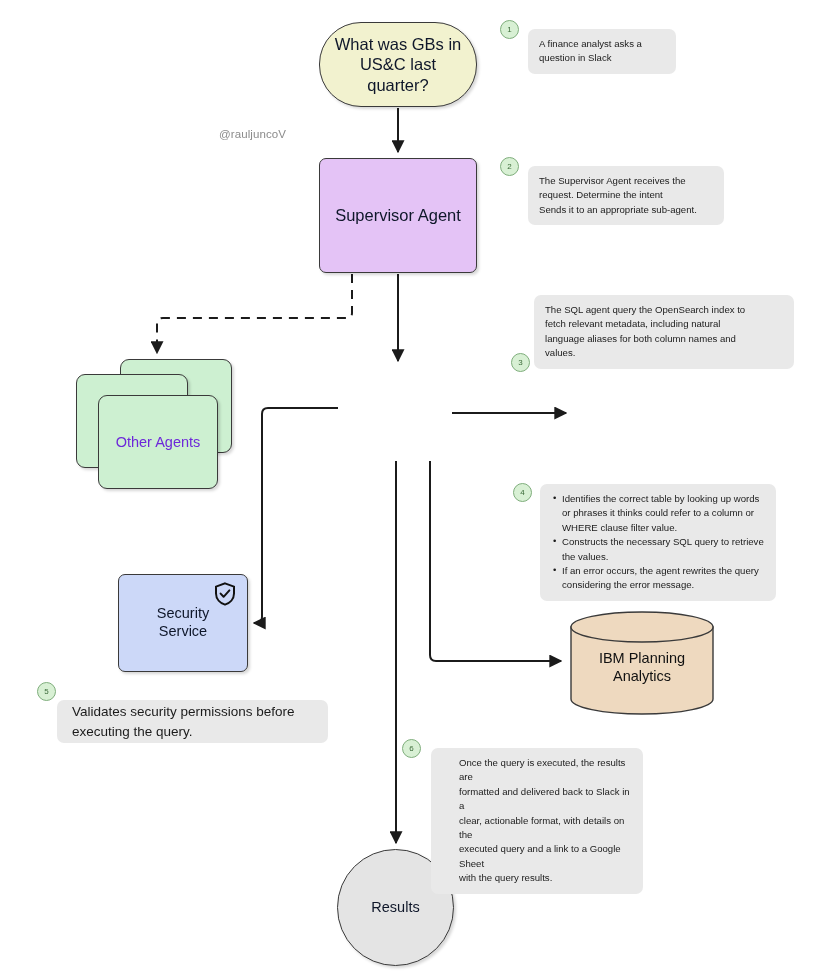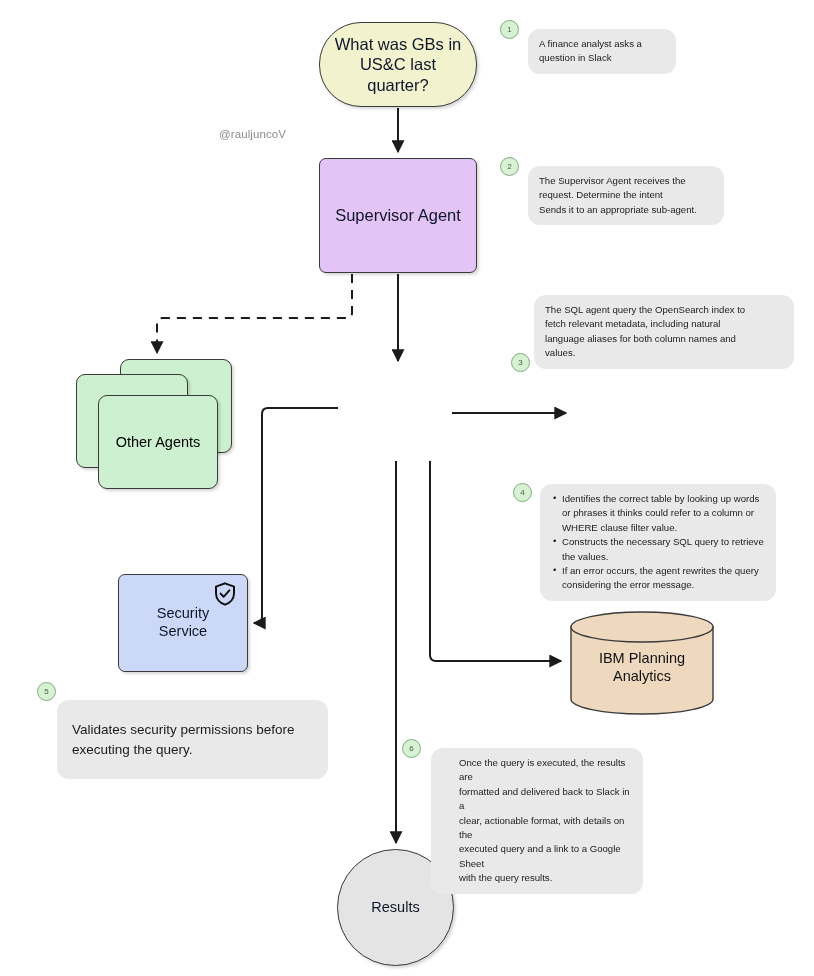--- a/index.html
+++ b/index.html
@@ -83,21 +83,21 @@
     background: #cdf0d1;
     border: 1.4px solid #3a3a3a;
     border-radius: 9px;
     box-shadow: 2px 2px 3px rgba(0,0,0,0.16);
   }
   #stack-back  { left: 44px; top: 0px;  width: 110px; height: 92px; }
   #stack-mid   { left: 0px;  top: 15px; width: 110px; height: 92px; }
   #stack-front {
     left: 22px; top: 36px; width: 118px; height: 92px;
     display: flex; align-items: center; justify-content: center;
-    font-size: 14.5px; color: #000000;
+    font-size: 14.5px; color: #6d28d9;
   }
 
   
   #node-security {
     left: 118px; top: 574px;
     width: 130px; height: 98px;
     background: #ccd8f8;
     border: 1.4px solid #3a3a3a;
     border-radius: 7px;
     font-size: 14.5px;
@@ -136,27 +136,27 @@
     border-radius: 50%;
     font-size: 14.5px;
     box-shadow: 2px 2px 3px rgba(0,0,0,0.16);
   }
 
   
   .note {
     position: absolute;
     box-sizing: border-box;
     background: #e9e9e9;
-    border-radius: 12px;
+    border-radius: 7px;
     color: #1b1b1b;
     font-size: 9.6px;
     line-height: 1.5;
     padding: 8px 11px;
   }
-  .note.big { font-size: 13.5px; line-height: 1.45; padding: 20px 15px; }
+  .note.big { font-size: 13.5px; line-height: 1.45; padding: 2px 15px; }
   .note p { margin: 0; }
   .note ul { margin: 0; padding-left: 11px; list-style: none; }
   .note ul li { position: relative; padding-left: 0; margin: 0; }
   .note ul li::before {
     content: "\2022";
     position: absolute;
     left: -9px;
     top: -1px;
   }
 

